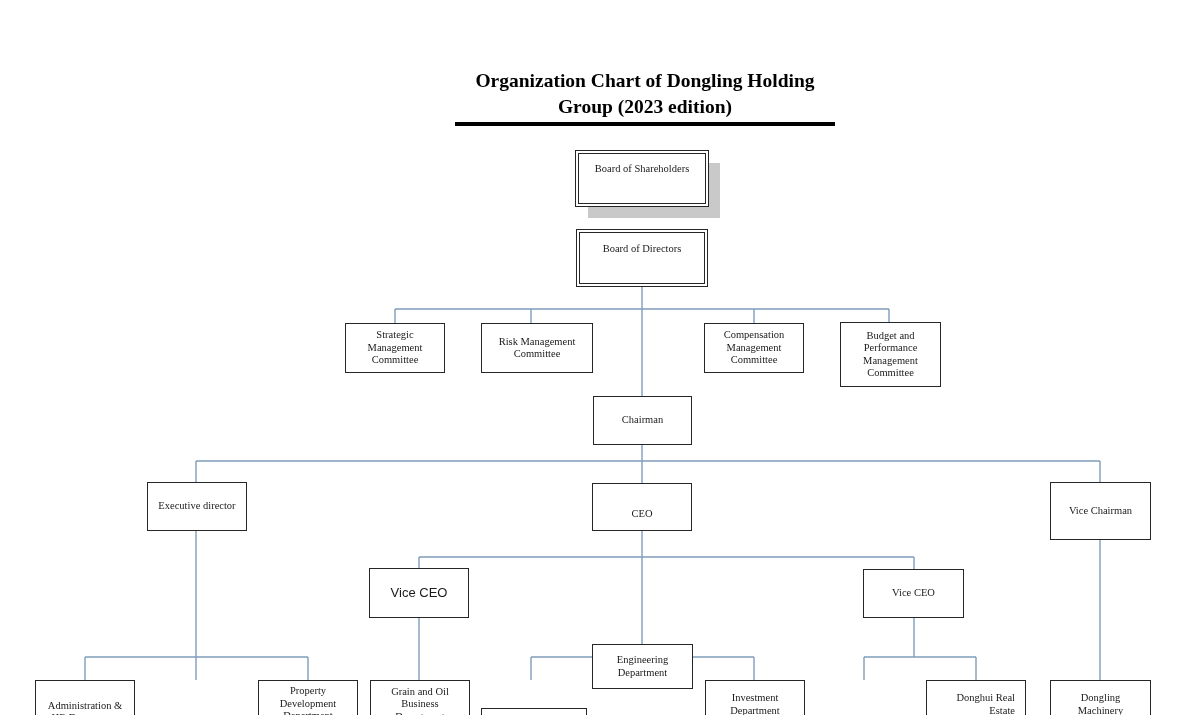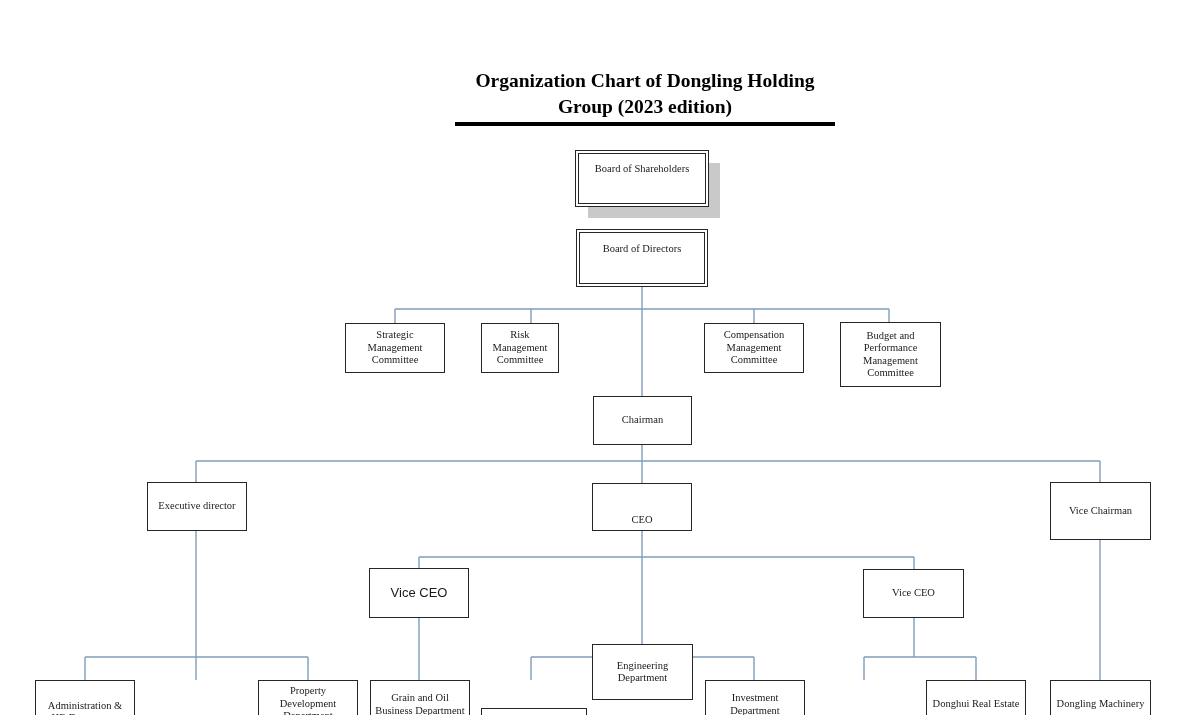--- a/index.html
+++ b/index.html
@@ -17,21 +17,21 @@
   .title-rule {
     position: absolute; left: 455px; top: 82px; width: 380px; height: 4px;
     background: #000;
   }
   svg.lines { position: absolute; left: 0; top: 0; width: 1200px; height: 715px; }
   .node {
     position: absolute; box-sizing: border-box;
     border: 1.4px solid #262626; background: #ffffff;
     display: flex; align-items: center; justify-content: center;
     text-align: center; font-size: 10.5px; line-height: 12.5px;
-    color: #1a1a1a; padding: 4px;
+    color: #1a1a1a; padding: 10px;
   }
   .node.double { border-width: 1.6px; }
   .node.double::after {
     content: ""; position: absolute; inset: 2px;
     border: 1px solid #262626; pointer-events: none;
   }
   .node.double .lbl { transform: translateY(-9px); }
   .node.shadow { box-shadow: 12px 12px 0 -1px #c9c9c9; }
   .node.sans { font-family: "Liberation Sans", sans-serif; font-size: 13px; }
 </style>
@@ -76,21 +76,21 @@
 
 <div class="node double shadow" style="left: 575px; top: 110px; width: 134px; height: 57px;">
       <span class="lbl">Board of Shareholders</span>
     </div>
     <div class="node double" style="left: 576px; top: 189px; width: 132px; height: 58px;">
       <span class="lbl">Board of Directors</span>
     </div>
     <div class="node" style="left: 345px; top: 283px; width: 100px; height: 50px;">
       <span class="lbl">Strategic Management Committee</span>
     </div>
-    <div class="node" style="left: 481px; top: 283px; width: 78px; height: 50px; align-items: center;">
+    <div class="node" style="left: 481px; top: 283px; width: 112px; height: 50px; align-items: center;">
       <span class="lbl">Risk Management Committee</span>
     </div>
     <div class="node" style="left: 704px; top: 283px; width: 100px; height: 50px;">
       <span class="lbl">Compensation Management Committee</span>
     </div>
     <div class="node" style="left: 840px; top: 282px; width: 101px; height: 65px;">
       <span class="lbl">Budget and Performance Management Committee</span>
     </div>
     <div class="node" style="left: 593px; top: 356px; width: 99px; height: 49px;">
       <span class="lbl">Chairman</span>
@@ -115,21 +115,21 @@
     </div>
     <div class="node" style="left: 258px; top: 640px; width: 100px; height: 48px; align-items: center;">
       <span class="lbl">Property Development Department</span>
     </div>
     <div class="node" style="left: 370px; top: 640px; width: 100px; height: 49px;">
       <span class="lbl">Grain and Oil Business Department</span>
     </div>
     <div class="node" style="left: 481px; top: 668px; width: 106px; height: 49px;">
       <span class="lbl">Legal Department</span>
     </div>
-    <div class="node" style="left: 592px; top: 604px; width: 101px; height: 56px;">
+    <div class="node" style="left: 592px; top: 604px; width: 101px; height: 45px;">
       <span class="lbl">Engineering Department</span>
     </div>
     <div class="node" style="left: 705px; top: 640px; width: 100px; height: 49px;">
       <span class="lbl">Investment Department</span>
     </div>
     <div class="node" style="left: 926px; top: 640px; width: 100px; height: 49px; text-align: right;">
       <span class="lbl">Donghui Real Estate</span>
     </div>
     <div class="node" style="left: 1050px; top: 640px; width: 101px; height: 49px;">
       <span class="lbl">Dongling Machinery</span>

